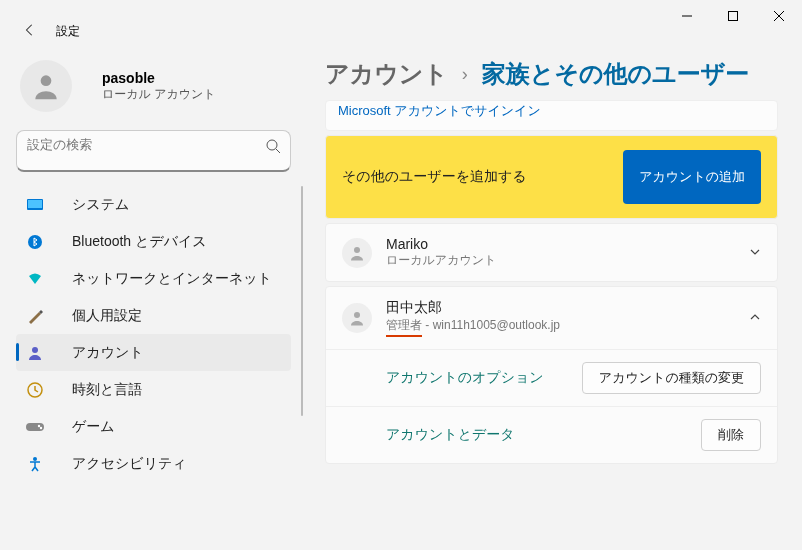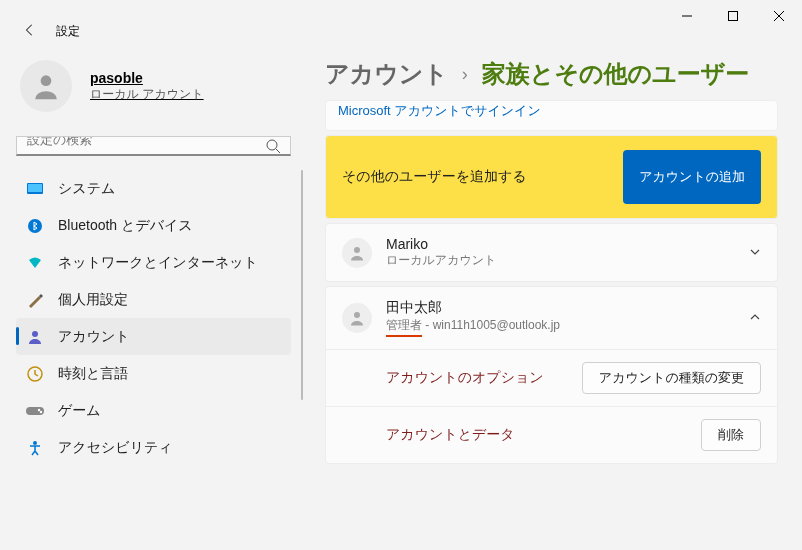--- a/index.html
+++ b/index.html
@@ -6,41 +6,41 @@
 body { width: 802px; height: 550px; background: #f3f3f3; overflow: hidden; position: relative; }
 
 .titlebar { height: 40px; display: flex; align-items: flex-end; padding-left: 20px; }
 .titlebar .back { width: 20px; height: 20px; display: flex; align-items: center; justify-content: center; cursor: pointer; color: #333; margin-right: 16px; }
 .titlebar .title { font-size: 12px; color: #000; }
 .win-controls { position: absolute; top: 0; right: 0; display: flex; }
 .win-controls div { width: 46px; height: 32px; display: flex; align-items: center; justify-content: center; cursor: pointer; }
 
 .layout { display: flex; height: calc(100% - 40px); }
 .sidebar { width: 305px; padding: 12px 0 0 16px; display: flex; flex-direction: column; }
-.profile { display: flex; align-items: center; gap: 18px; padding: 8px 4px 18px 4px; text-decoration: underline; }
+.profile { display: flex; align-items: center; gap: 30px; padding: 8px 4px 18px 4px; }
 .avatar { width: 52px; height: 52px; border-radius: 50%; background: #e8e8e8; display: flex; align-items: center; justify-content: center; }
 .profile-text .name { font-weight: 600; font-size: 14px; }
 .profile-text .sub { font-size: 12px; color: #555; }
 
 .search { position: relative; margin: 0 14px 14px 0; }
-.search input { width: 100%; height: 20px; border: 1px solid #ccc; border-bottom: 2px solid #888; border-radius: 0; background: #fbfbfb; padding: 0 34px 12px 10px; font-size: 13px; outline: none; }
+.search input { width: 100%; height: 42px; border: 1px solid #ccc; border-bottom: 2px solid #888; border-radius: 8px; background: #fbfbfb; padding: 0 34px 12px 10px; font-size: 13px; outline: none; }
 .search .icon { position: absolute; right: 10px; top: 8px; color: #555; }
 
 .nav { flex: 1; overflow-y: auto; position: relative; }
-.nav-item { display: flex; align-items: center; gap: 14px; height: 37px; padding: 0 10px; border-radius: 4px; margin-right: 14px; cursor: pointer; font-size: 14px; color: #222; }
+.nav-item { display: flex; align-items: center; gap: 28px; height: 37px; padding: 0 10px; border-radius: 4px; margin-right: 14px; cursor: pointer; font-size: 14px; color: #222; }
 .nav-item.active { background: #eaeaea; position: relative; }
 .nav-item.active::before { content: ""; position: absolute; left: 0; top: 9px; width: 3px; height: 18px; background: #0067c0; border-radius: 2px; }
 .nav-icon { width: 18px; height: 18px; display: flex; align-items: center; justify-content: center; }
 .scroll-indicator { position: absolute; right: 2px; top: 0; width: 2px; height: 230px; background: #bbb; border-radius: 2px; }
 
 .main { flex: 1; padding: 18px 24px 0 20px; overflow: hidden; }
 .breadcrumb { display: flex; align-items: center; gap: 14px; margin-bottom: 10px; }
 .breadcrumb .bc1 { font-size: 24px; font-weight: 600; color: #666; }
 .breadcrumb .sep { font-size: 18px; color: #888; }
-.breadcrumb .bc2 { font-size: 24px; font-weight: 600; color: #4d7c0f; }
+.breadcrumb .bc2 { font-size: 24px; font-weight: 600; color: #0369a1; }
 
 .card { background: #fcfcfc; border: 1px solid #eee; border-radius: 4px; padding: 0; margin-bottom: 4px; }
 .ms-signin { padding: 0 12px 10px 12px; }
 .ms-signin a { color: #0067c0; font-size: 13px; text-decoration: none; }
 
 .section-label { font-size: 13px; font-weight: 600; margin: 20px 0 12px 2px; color: #222; }
 
 .row { background: #fde047; border: 1px solid #ececec; border-radius: 4px; margin-bottom: 4px; display: flex; align-items: center; padding: 14px 16px; }
 .row .text { flex: 1; font-size: 14px; color: #222; }
 .btn-primary { background: #0067c0; color: #fff; border: none; border-radius: 4px; padding: 18px 16px; font-size: 13px; cursor: pointer; }
@@ -49,21 +49,21 @@
 .user-row { background: #fbfbfb; border: 1px solid #ececec; border-radius: 4px; margin-bottom: 4px; }
 .user-head { display: flex; align-items: center; padding: 12px 16px; cursor: pointer; }
 .user-avatar { width: 30px; height: 30px; border-radius: 50%; background: #eee; display: flex; align-items: center; justify-content: center; margin-right: 14px; }
 .user-info { flex: 1; }
 .user-info .uname { font-size: 14px; color: #222; }
 .user-info .usub { font-size: 12px; color: #777; }
 .chev { color: #555; }
 .underline-red { border-bottom: 2px solid #d83b01; display: inline-block; padding-bottom: 1px; }
 
 .option-row { display: flex; align-items: center; padding: 12px 16px 12px 60px; border-top: 1px solid #eee; }
-.option-row .olabel { flex: 1; font-size: 14px; color: #7f1d1d; }
+.option-row .olabel { flex: 1; font-size: 14px; color: #0f766e; }
 </style>
 </head>
 <body>
 
 <div class="titlebar">
   <div class="back">
     <svg width="14" height="14" viewBox="0 0 16 16">
         <path d="M10 2 L4 8 L10 14" stroke="#333" stroke-width="1.2" fill="none"></path>
       </svg>
   </div>

